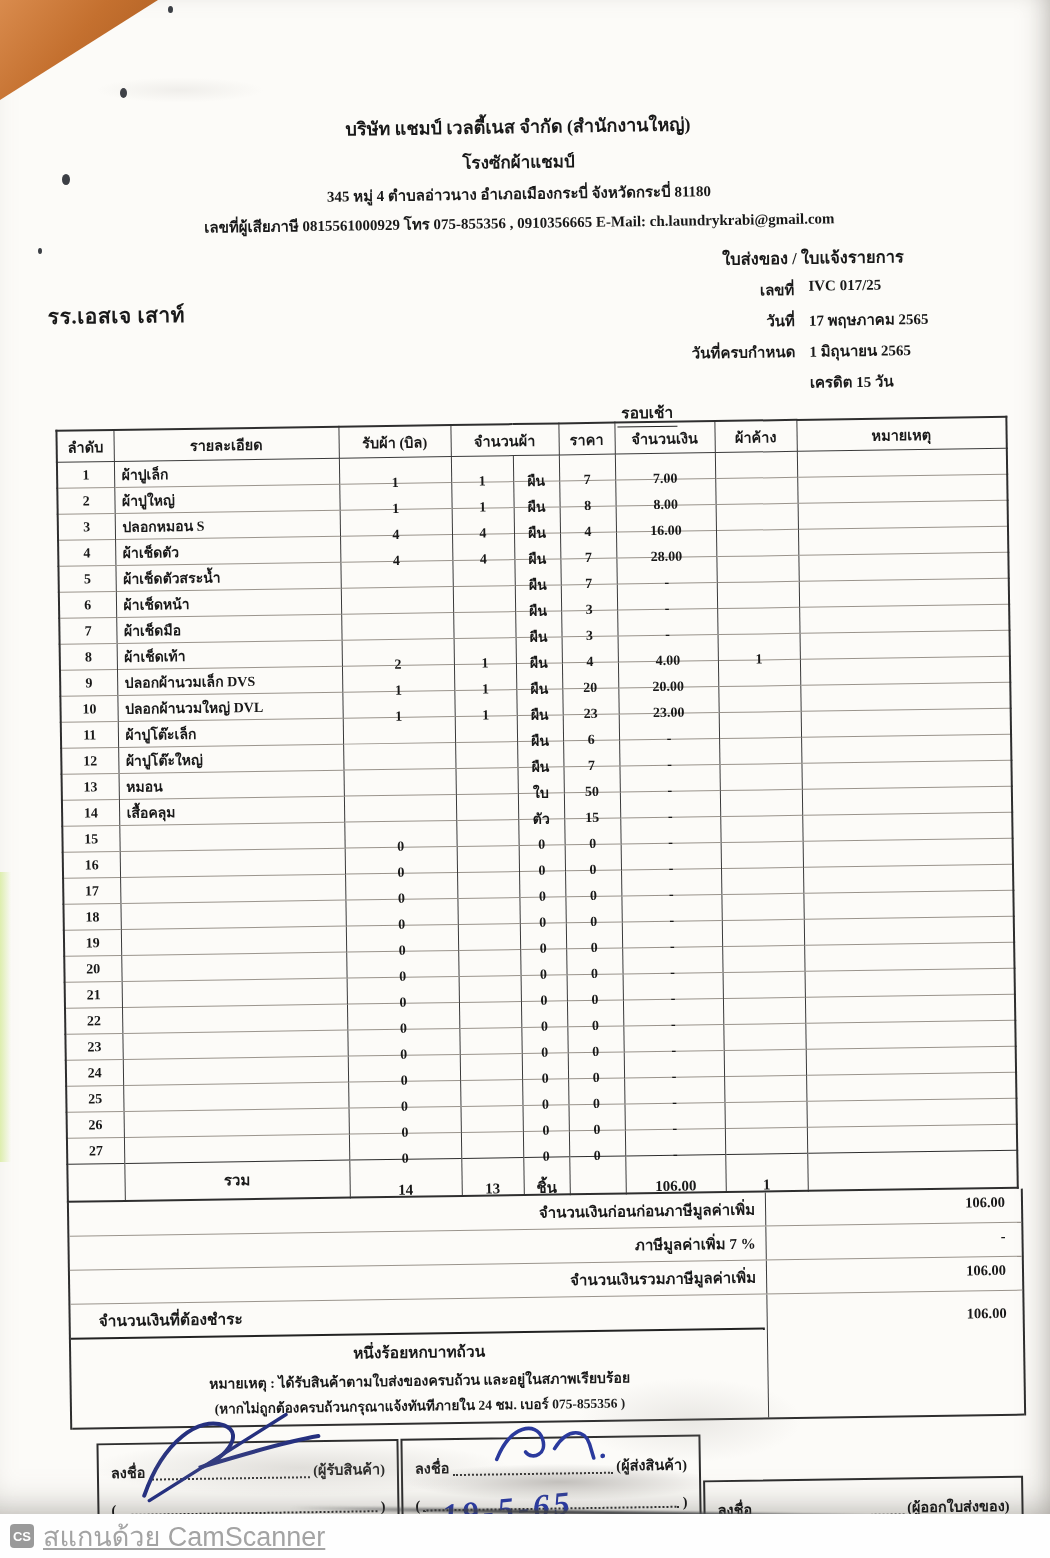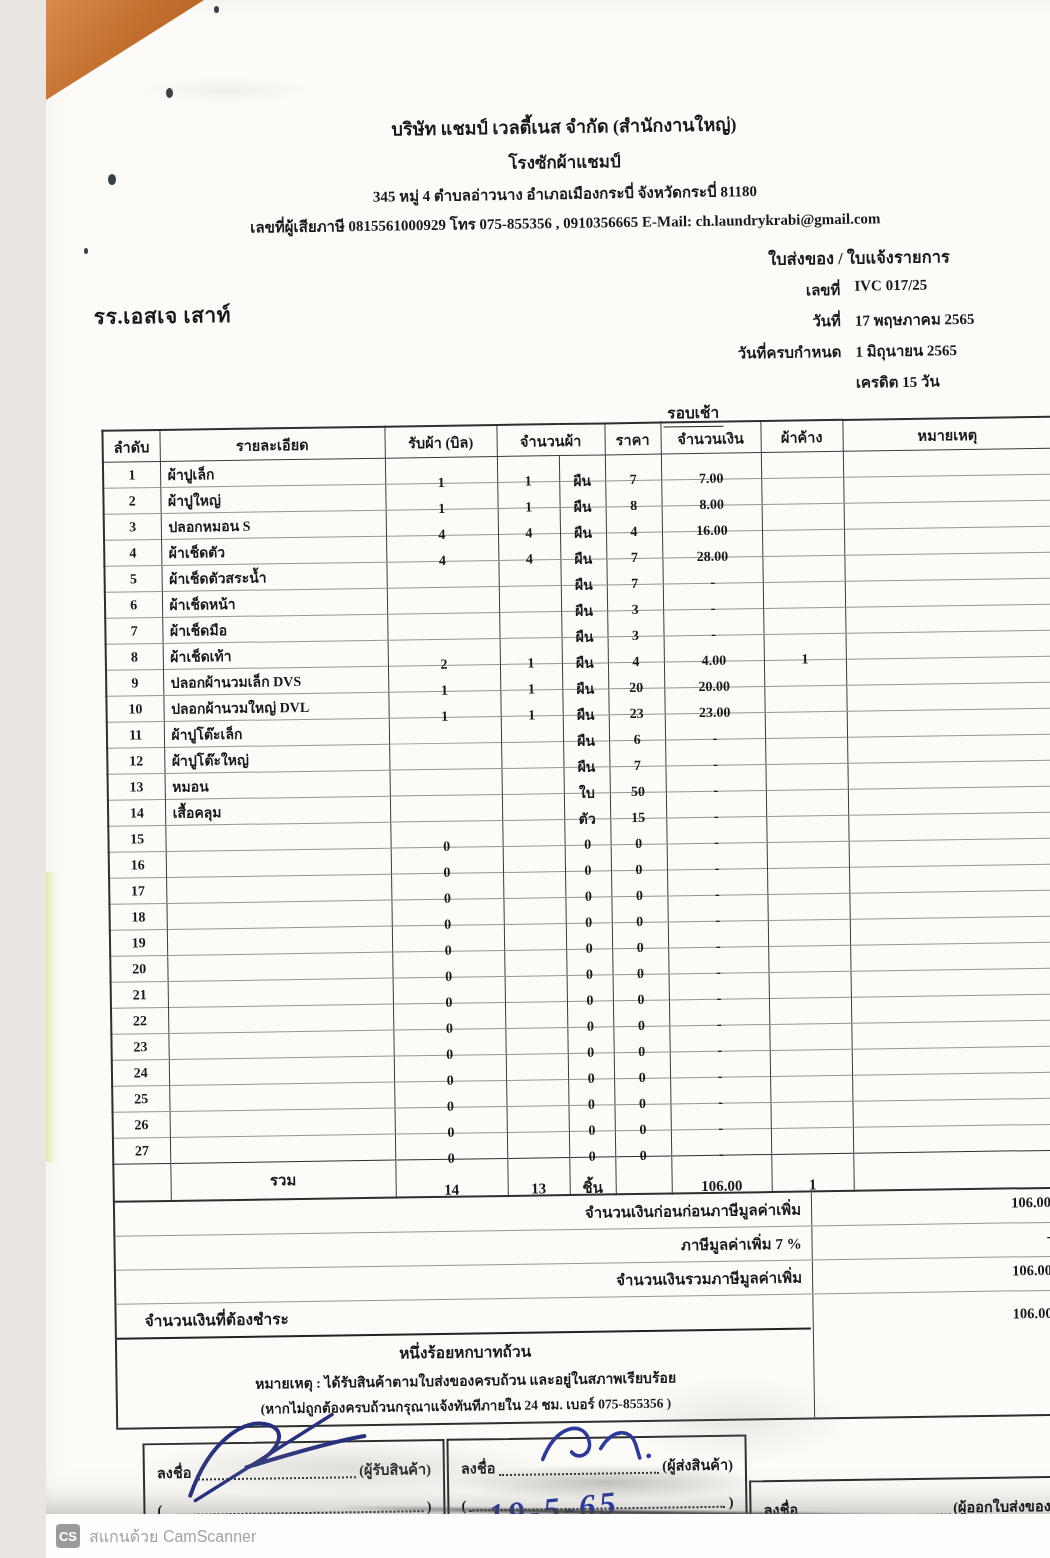--- a/index.html
+++ b/index.html
@@ -1,18 +1,18 @@
 <!DOCTYPE html>
 <html><head>
 <meta charset="utf-8">
 <style>
   html,body{margin:0;padding:0;}
   body{width:1050px;height:1558px;position:relative;overflow:hidden;
        background:#e9e6e2;font-family:"Liberation Serif","DejaVu Sans",serif;}
-  .canvas{position:absolute;inset:0;margin-left:46px;}
+  .canvas{position:absolute;inset:0;}
 
   
   .paper{position:absolute;left:0;top:0;width:1050px;height:1514px;background:#fcfbf8;
          box-shadow:inset -18px 0 30px -18px rgba(120,115,108,.55), inset 0 -26px 34px -22px rgba(130,125,118,.5);}
   .corner-orange{position:absolute;left:0;top:0;width:158px;height:100px;
          background:linear-gradient(130deg,#d98b4d 0%,#c4702f 45%,#a95a1e 100%);
          clip-path:polygon(0 0,100% 0,0 100%);}
   .speck{position:absolute;border-radius:50%;background:#3c3f45;}
   .green-sliver{position:absolute;left:0;top:872px;width:11px;height:290px;
          background:linear-gradient(to right,#d9eda2,rgba(217,237,162,0));opacity:.85;}
@@ -25,21 +25,21 @@
   .bottom-edge-line{position:absolute;left:290px;top:1512px;width:770px;height:4px;
          background:linear-gradient(to right,rgba(40,40,40,0),#3f4042 30%,#585a5c 70%,rgba(60,60,60,.2));
          transform:rotate(0.9deg);filter:blur(1px);}
 
   
   .footer-bar{position:absolute;left:0;bottom:0;width:1050px;height:44px;background:#fefefe;
          display:flex;align-items:center;gap:9px;padding-left:10px;box-sizing:border-box;}
   .cs-logo{width:24px;height:24px;background:#9a9a9a;border-radius:4px;color:#fff;
          font-family:"Liberation Sans",sans-serif;font-weight:bold;font-size:13px;
          display:flex;align-items:center;justify-content:center;}
-  .footer-text{color:#a3a3a3;font-family:"Liberation Sans",sans-serif;font-size:16px;}
+  .footer-text{color:#a3a3a3;font-family:"Liberation Sans",sans-serif;font-size:27px;text-decoration:underline;}
 
   
   .doc{position:absolute;left:0;top:0;width:1050px;transform:rotate(-0.85deg);
        transform-origin:520px 600px;color:#191919;}
   .co-head{ text-align:center;padding-top:112px;font-weight:bold;}
   .co-line1{font-size:18px;}
   .co-line2{font-size:17px;margin-top:7px;}
   .co-line3{font-size:15px;margin-top:7px;}
   .co-line4{font-size:15px;margin-top:5px;}
 

